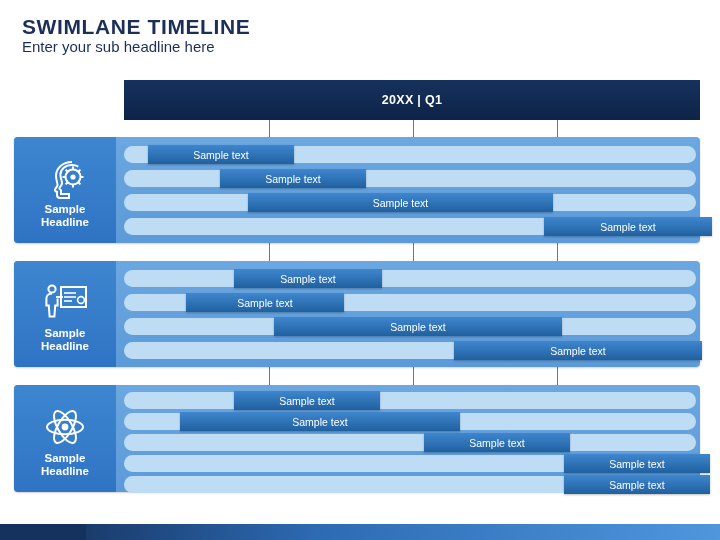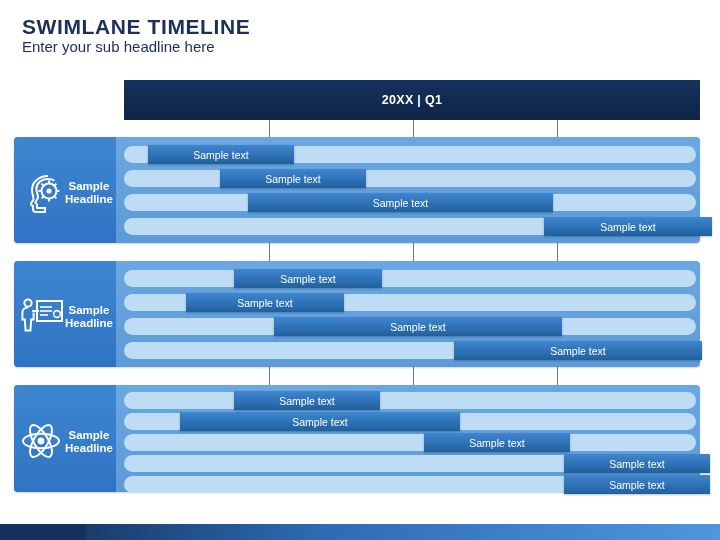--- a/index.html
+++ b/index.html
@@ -85,20 +85,21 @@
   }
   .lane-icon {
     position: absolute;
     left: 0px;
     top: 0px;
     width: 102px;
     height: 100%;
     background: linear-gradient(180deg, #3e86d0 0%, #2f74c4 100%);
     border-radius: 4px 0 0 4px;
     display: flex;
+    flex-direction: column;
     align-items: center;
     justify-content: center;
     box-sizing: border-box;
     padding-top: 4px;
   }
   .lane-icon .glyph {
     width: 48px;
     height: 46px;
     display: flex;
     align-items: center;

